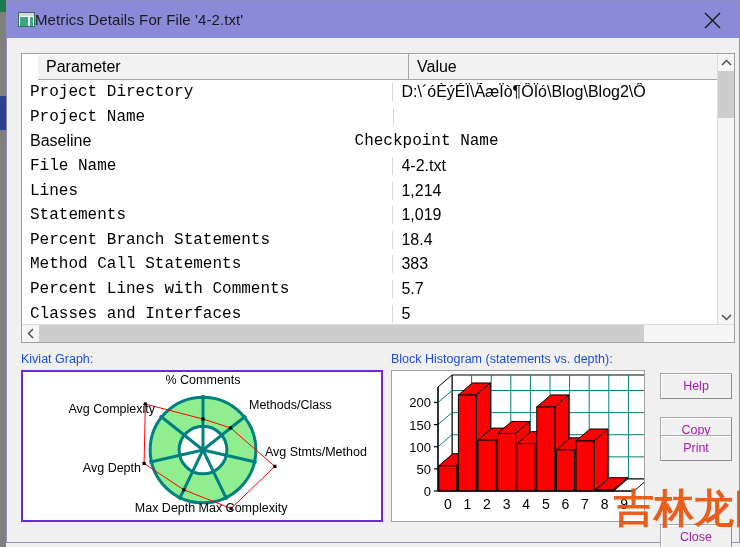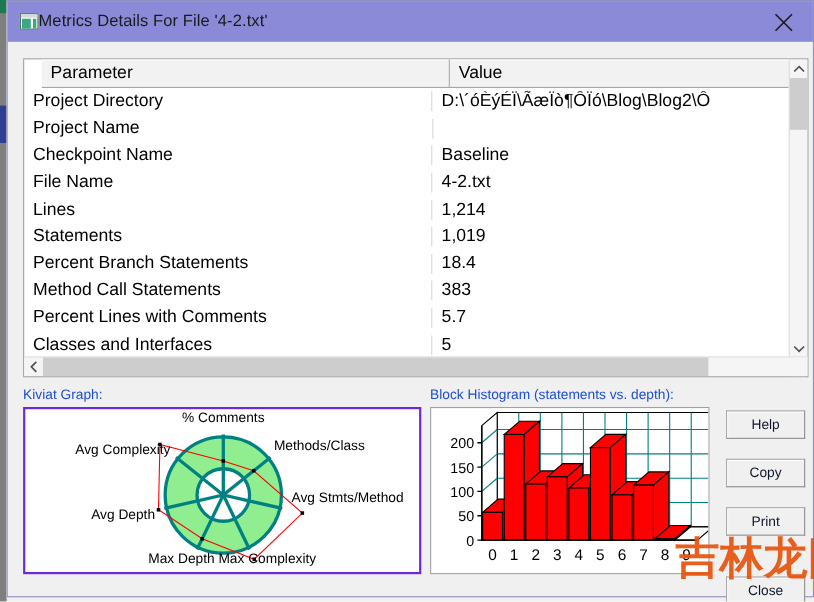--- a/index.html
+++ b/index.html
@@ -164,20 +164,21 @@
     font-size: 16px;
     color: #000;
     padding-left: 8px;
     box-sizing: border-box;
     white-space: nowrap;
     overflow: hidden;
   }
   .cell-param {
     width: 372px;
     border-right: 1px solid #d8d8d8;
+    font-family: Liberation Mono, monospace;
   }
   .cell-value { width: 325px; }
 
   
   .vscroll {
     position: absolute;
     right: 0; top: 0;
     width: 17px;
     height: 271px;
     background: #f5f5f5;
@@ -273,30 +274,30 @@
     width: 72px;
     height: 26px;
     background: #f0f0f0;
     border: 1px solid #a9a9a9;
     border-right-color: #8c8c8c;
     border-bottom-color: #8c8c8c;
     box-shadow: inset 1px 1px 0 #ffffff;
     box-sizing: border-box;
     font-family: "Liberation Sans", sans-serif;
     font-size: 12.5px;
-    color: #0f172a;
+    color: #a21caf;
     display: flex;
     align-items: center;
     justify-content: center;
     cursor: pointer;
     padding: 0;
   }
   #btn-help  { top: 372px; }
   #btn-copy  { top: 416px; }
-  #btn-print { top: 460px; }
+  #btn-print { top: 434px; }
   #btn-close { top: 504px; margin-top: 19px; }
 
   
   .watermark {
     position: absolute;
     left: 607px; top: 487px;
     font-size: 40px;
     font-weight: bold;
     color: #e8530e;
     letter-spacing: 0px;
@@ -341,22 +342,22 @@
         </div>
         <div class="grid-body" id="grid-body">
             <div class="grid-row">
               <div class="cell cell-param">Project Directory</div>
               <div class="cell cell-value">D:\´óÈýÉÏ\ÃæÏò¶ÔÏó\Blog\Blog2\Ô</div>
             </div>
             <div class="grid-row">
               <div class="cell cell-param">Project Name</div>
             </div>
             <div class="grid-row">
+              <div class="cell cell-value">Baseline</div>
               <div class="cell cell-param">Checkpoint Name</div>
-              <div class="cell cell-value">Baseline</div>
             </div>
             <div class="grid-row">
               <div class="cell cell-param">File Name</div>
               <div class="cell cell-value">4-2.txt</div>
             </div>
             <div class="grid-row">
               <div class="cell cell-param">Lines</div>
               <div class="cell cell-value">1,214</div>
             </div>
             <div class="grid-row">

